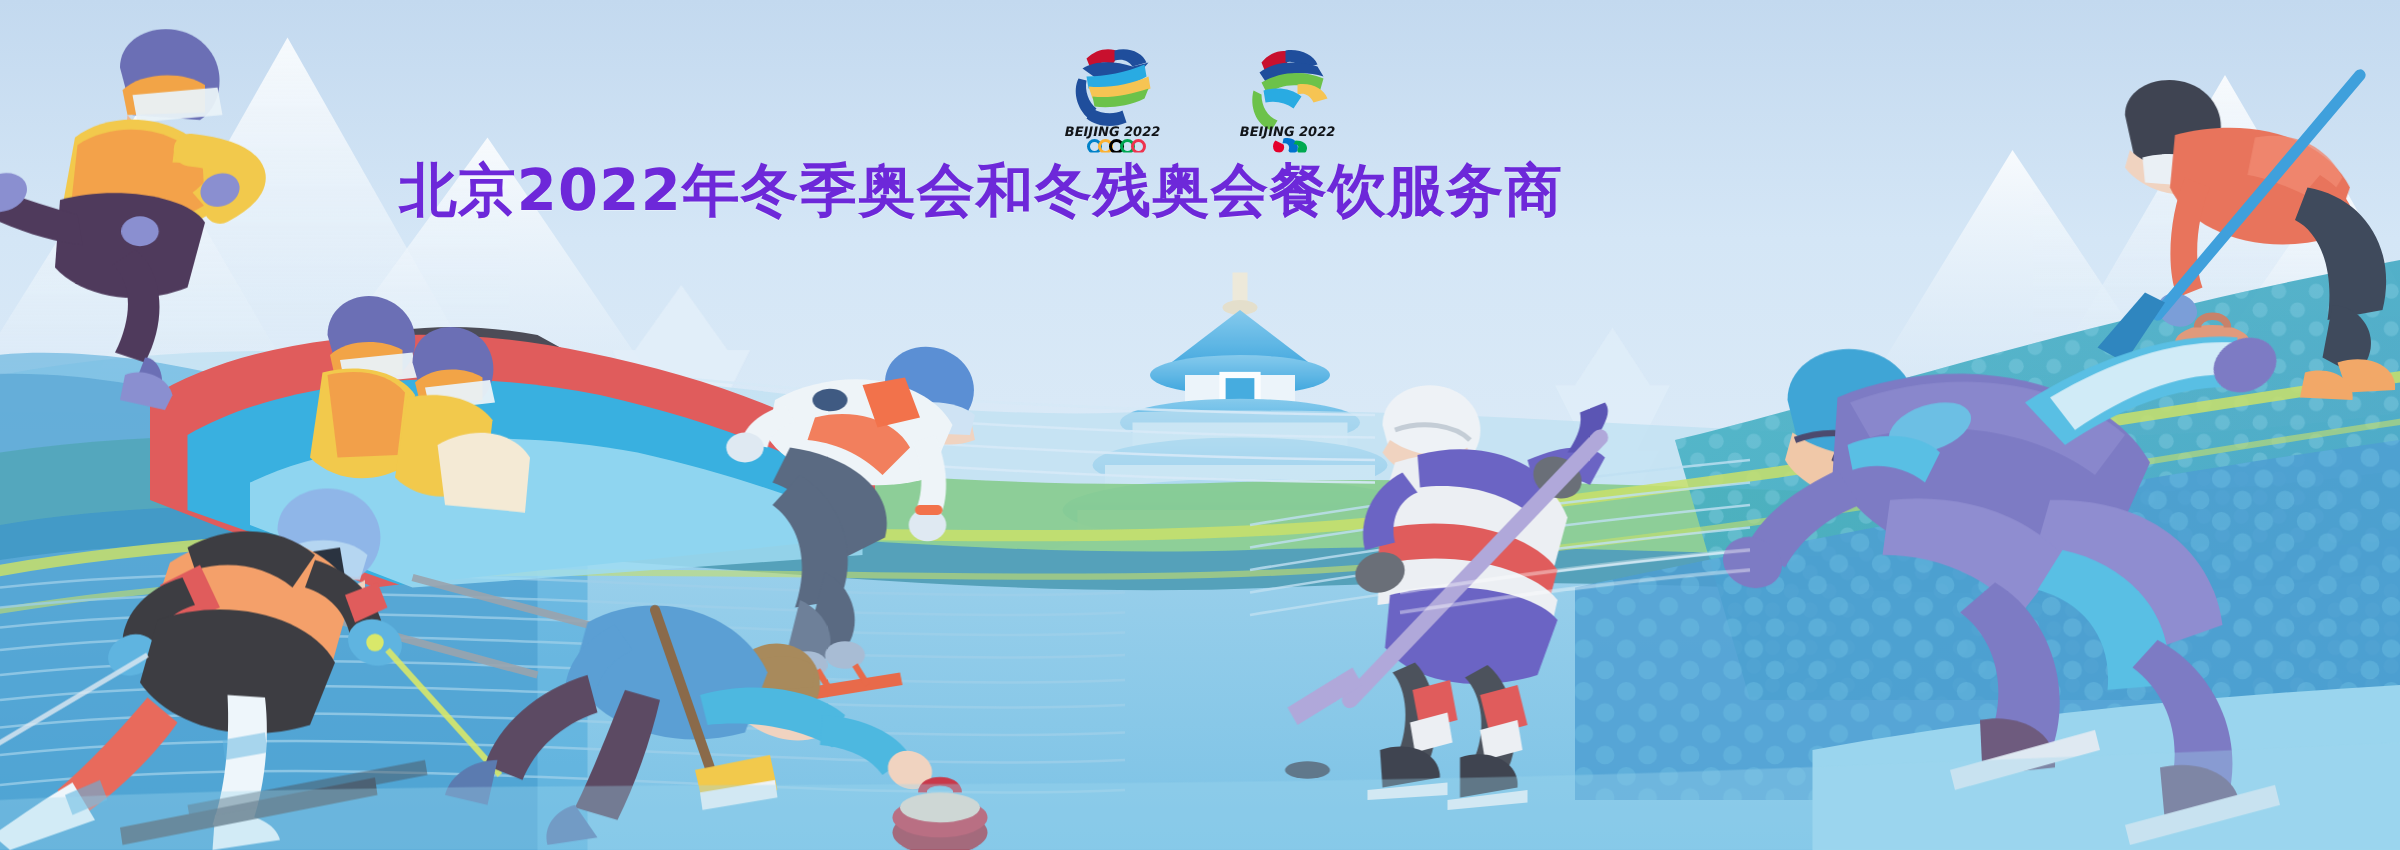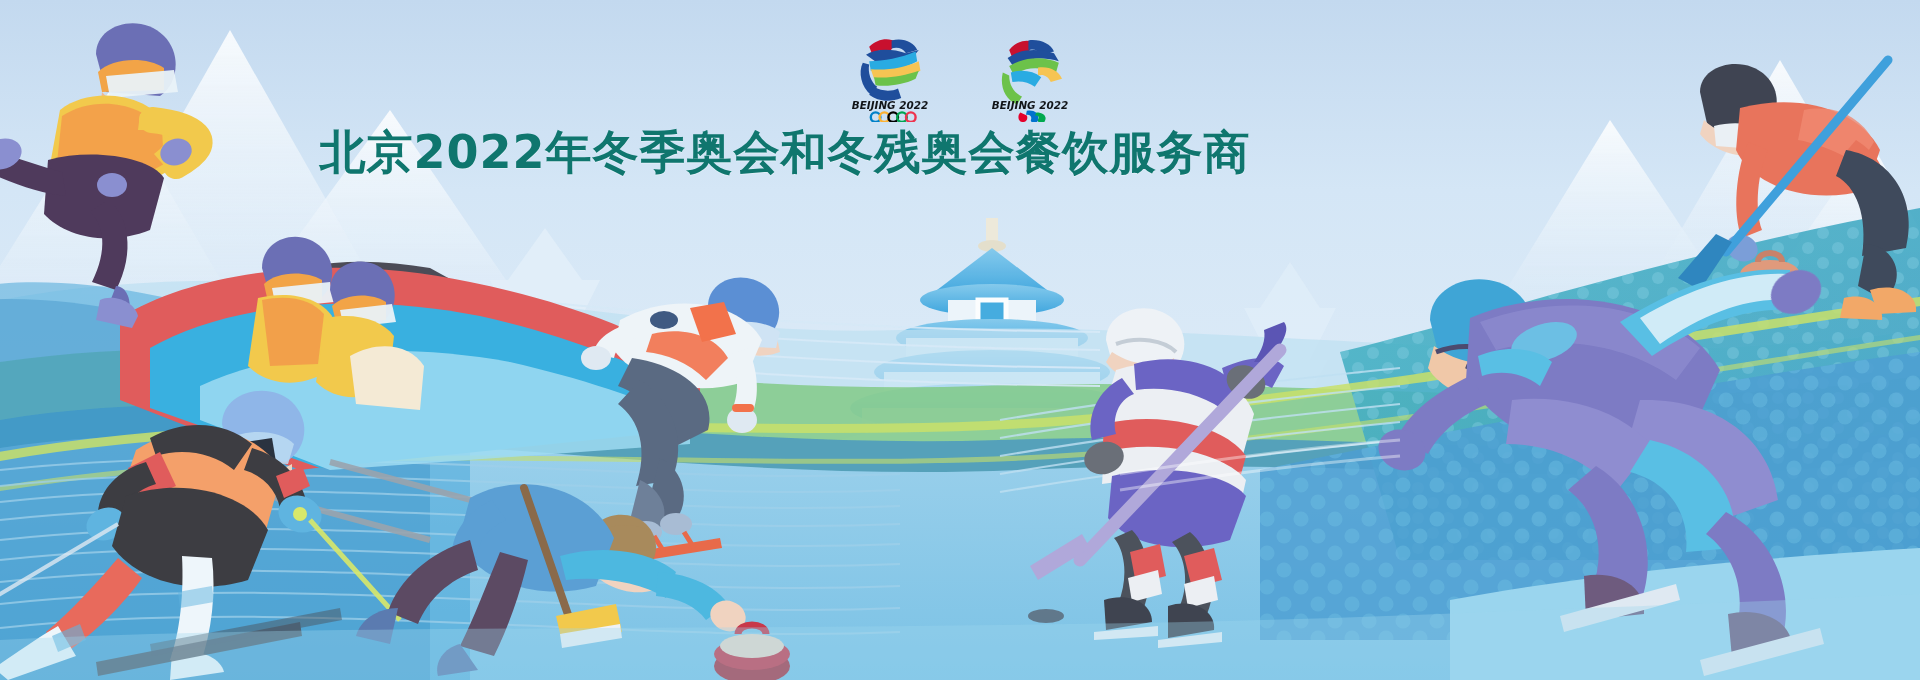--- a/index.html
+++ b/index.html
@@ -29,21 +29,21 @@
   }
   .emblem { width:96px; height:96px; display:block; }
 
   .banner-title {
     position:absolute; left:0; top:124px; width:1570px;
     text-align:center;
     font-family:"DejaVu Sans", "Liberation Sans", sans-serif;
     font-size:46px;
     font-weight:bold;
     letter-spacing:1px;
-    color:#0f766e;
+    color:#6d28d9;
     line-height:56px;
     white-space:nowrap;
     pointer-events:auto;
     text-shadow:0 1px 0 rgba(255,255,255,0.35);
   }
 </style>
 </head>
 <body>
 
 <div id="banner">

